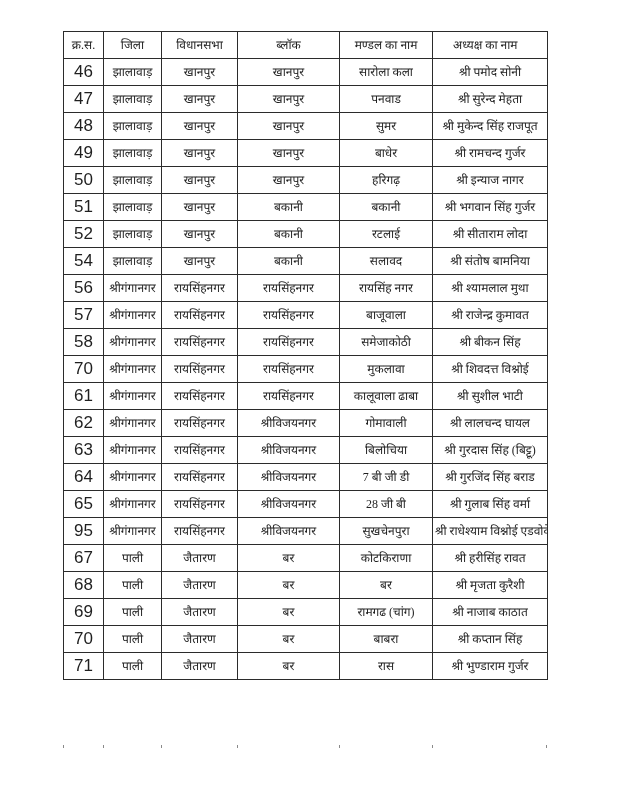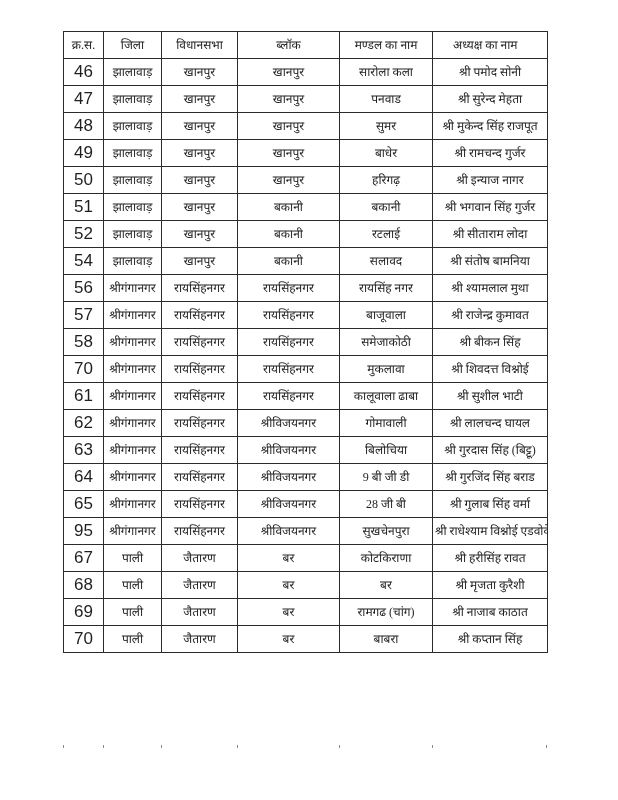--- a/index.html
+++ b/index.html
@@ -197,21 +197,21 @@
           <td>रायसिंहनगर</td>
           <td>श्रीविजयनगर</td>
           <td>बिलोचिया</td>
           <td>श्री गुरदास सिंह (बिट्टू)</td>
         </tr>
         <tr>
           <td class="serial">64</td>
           <td>श्रीगंगानगर</td>
           <td>रायसिंहनगर</td>
           <td>श्रीविजयनगर</td>
-          <td>9 बी जी डी</td>
+          <td>7 बी जी डी</td>
           <td>श्री गुरजिंद सिंह बराड</td>
         </tr>
         <tr>
           <td class="serial">65</td>
           <td>श्रीगंगानगर</td>
           <td>रायसिंहनगर</td>
           <td>श्रीविजयनगर</td>
           <td>28 जी बी</td>
           <td>श्री गुलाब सिंह वर्मा</td>
         </tr>
@@ -247,20 +247,28 @@
           <td>रामगढ (चांग)</td>
           <td>श्री नाजाब काठात</td>
         </tr>
         <tr>
           <td class="serial">70</td>
           <td>पाली</td>
           <td>जैतारण</td>
           <td>बर</td>
           <td>बाबरा</td>
           <td>श्री कप्तान सिंह</td>
+        </tr>
+        <tr>
+          <td class="serial">71</td>
+          <td>पाली</td>
+          <td>जैतारण</td>
+          <td>बर</td>
+          <td>रास</td>
+          <td>श्री भुण्डाराम गुर्जर</td>
         </tr>
       </tbody>
   </table>
 
   <div class="stub" style="left:63px"></div>
   <div class="stub" style="left:103px"></div>
   <div class="stub" style="left:161px"></div>
   <div class="stub" style="left:237px"></div>
   <div class="stub" style="left:339px"></div>
   <div class="stub" style="left:432px"></div>

